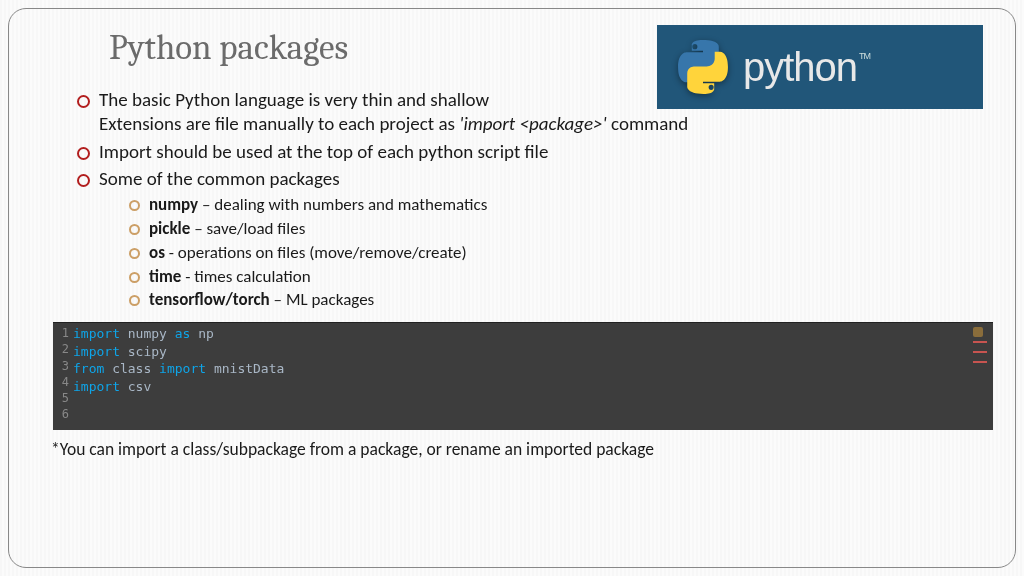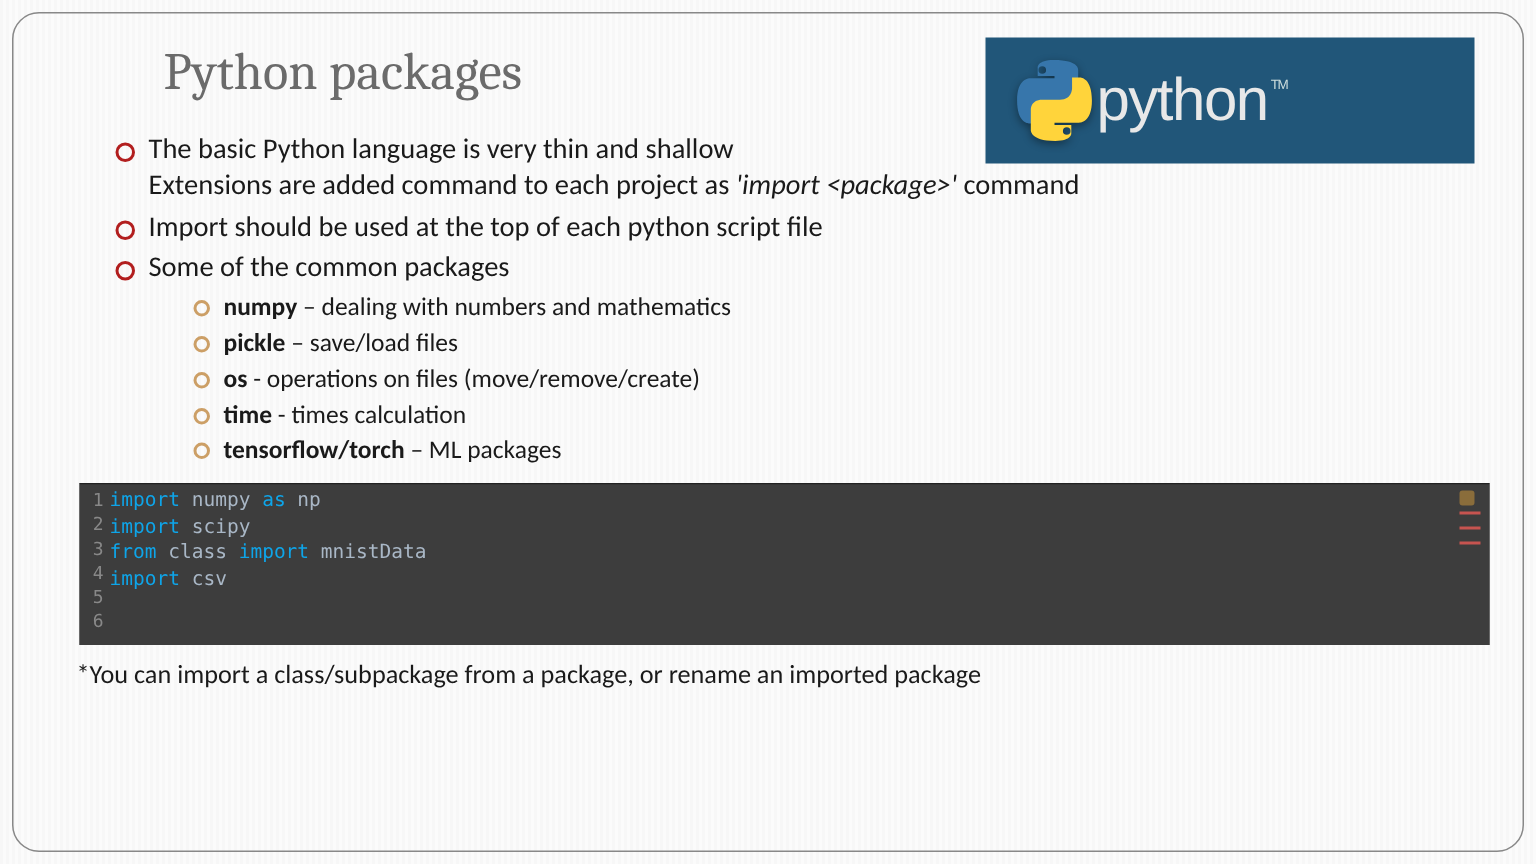--- a/index.html
+++ b/index.html
@@ -30,20 +30,21 @@
   }
   .logo-box {
     position: absolute;
     right: 32px;
     top: 16px;
     width: 326px;
     height: 84px;
     background: #215679;
     display: flex;
     align-items: center;
+    gap: 12px;
     padding-left: 18px;
   }
   .py-logo { width: 56px; height: 56px; position: relative; }
   .py-logo svg { width: 56px; height: 56px; filter: drop-shadow(0 2px 3px rgba(0,0,0,.4)); }
   .logo-text {
     color: #e8e8e8;
     font-family: "Trebuchet MS", sans-serif;
     font-size: 40px;
     font-weight: 400;
     letter-spacing: -1px;
@@ -110,21 +111,21 @@
       </svg>
     </div>
     <span class="logo-text">
       <span>python</span><span class="tm">TM</span>
     </span>
   </div>
 
   <ul class="main">
     <li>
       <span>The basic Python language is very thin and shallow</span><br>
-      <span>Extensions are added command to each project as </span><span class="italic">'import &lt;package&gt;'</span><span> command</span>
+      <span>Extensions are file manually to each project as </span><span class="italic">'import &lt;package&gt;'</span><span> command</span>
     </li>
     <li>Import should be used at the top of each python script file</li>
     <li>
       <span>Some of the common packages</span>
       <ul class="sub">
         <li><b>numpy</b><span> – </span><span>dealing with numbers and mathematics</span></li>
         <li><b>pickle</b><span> – </span><span>save/load files</span></li>
         <li><b>os</b><span>  - </span><span>operations on files (move/remove/create)</span></li>
         <li><b>time</b><span>  - </span><span>times calculation</span></li>
         <li><b>tensorflow/torch</b><span> – </span><span>ML packages</span></li>

